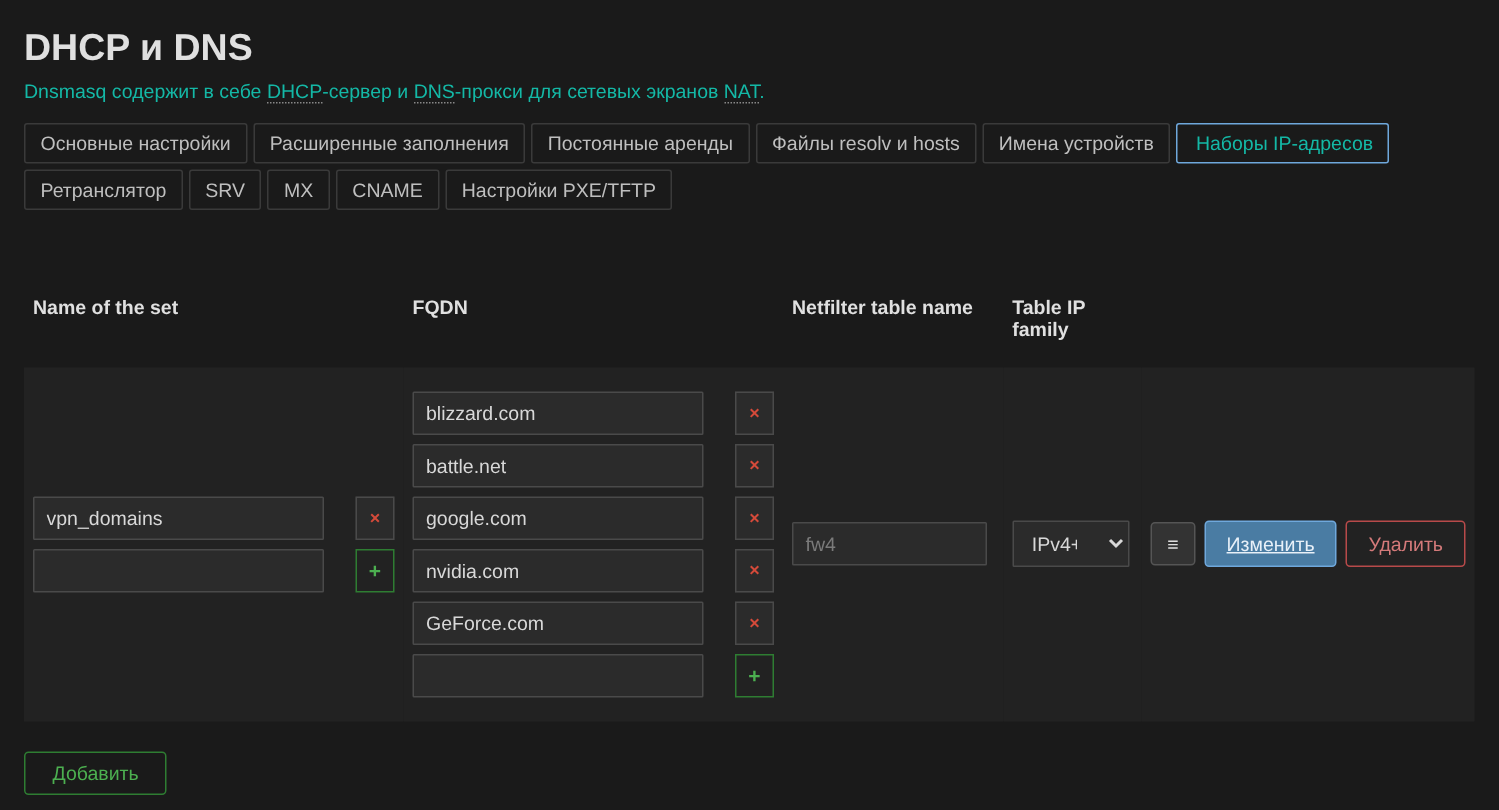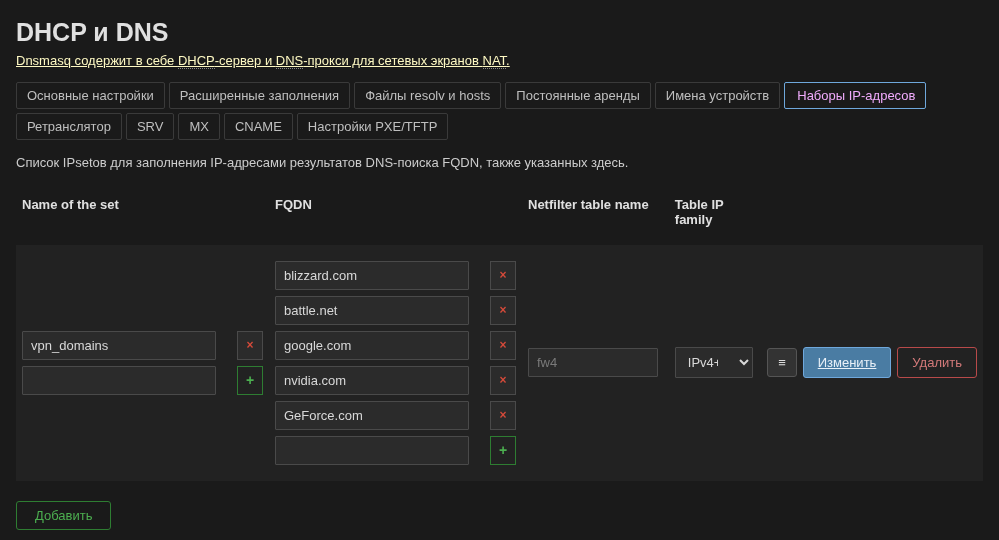--- a/index.html
+++ b/index.html
@@ -1,22 +1,22 @@
 <!DOCTYPE html>
 <html><head>
 <meta charset="utf-8">
 <style>
   html,body{margin:0;padding:0;background:#1a1a1a;color:#cccccc;font-family:Arial,Helvetica,sans-serif;font-size:13px;width:999px;}
   .page{padding:18px 16px 20px 16px;}
   h1{color:#e0e0e0;font-size:25px;font-weight:600;margin:0 0 6px 0;}
-  .subtitle{color:#fef9c3;margin-bottom:14px;font-size:13px;text-decoration:underline;}
+  .subtitle{color:#14b8a6;margin-bottom:14px;font-size:13px;}
   .subtitle .abbr{border-bottom:1px dotted #888;}
   .tabs{display:flex;flex-wrap:wrap;gap:4px;margin-bottom:4px;}
   .tab{border:1px solid #3a3a3a;padding:5px 10px;color:#bfbfbf;cursor:pointer;font-size:13px;border-radius:2px;}
-  .tab.active{border-color:#6fa8dc;color:#f0abfc;padding-left:12px;}
+  .tab.active{border-color:#6fa8dc;color:#14b8a6;padding-left:12px;}
   .desc{margin:14px 0 14px 0;line-height:1.45;}
   table.sets{width:100%;border-collapse:collapse;margin-bottom:20px;}
   table.sets thead th{color:#e0e0e0;font-weight:600;text-align:left;padding:10px 6px 18px 6px;font-size:13px;vertical-align:top;}
   table.sets tbody tr.datarow{background:#222222;}
   table.sets tbody td{padding:16px 6px;vertical-align:middle;}
   .col-name{width:230px;}
   .col-fqdn{width:225px;}
   .col-nft{width:155px;}
   .col-family{width:90px;}
   .col-actions{}
@@ -50,35 +50,35 @@
 
 <div class="page">
   <h1>DHCP и DNS</h1>
   <div class="subtitle">
     <span>Dnsmasq содержит в себе </span><span class="abbr">DHCP</span><span>-сервер и </span><span class="abbr">DNS</span><span>-прокси для сетевых экранов </span><span class="abbr">NAT</span><span>.</span>
   </div>
 
   <div class="tabs" id="tabs-row1">
       <div class="tab">Основные настройки</div>
       <div class="tab">Расширенные заполнения</div>
+      <div class="tab">Постоянные аренды</div>
       <div class="tab">Файлы resolv и hosts</div>
-      <div class="tab">Постоянные аренды</div>
       <div class="tab">Имена устройств</div>
       <div class="tab active">Наборы IP-адресов</div>
     </div>
   <div class="tabs" id="tabs-row2">
       <div class="tab">Ретранслятор</div>
       <div class="tab">SRV</div>
       <div class="tab">MX</div>
       <div class="tab">CNAME</div>
       <div class="tab">Настройки PXE/TFTP</div>
     </div>
 
   <div class="desc">
-    <span>Список IPsetов для заполнения IP-адресами результатов DNS-поиска FQDN, также указанных здесь.</span><br>
+    <br>
   </div>
 
   <table class="sets">
     <thead>
       <tr>
         <th class="col-name">Name of the set</th>
         <th class="col-fqdn">FQDN</th>
         <th class="col-nft">Netfilter table name</th>
         <th class="col-family">Table IP family</th>
         <th class="col-actions"></th>

